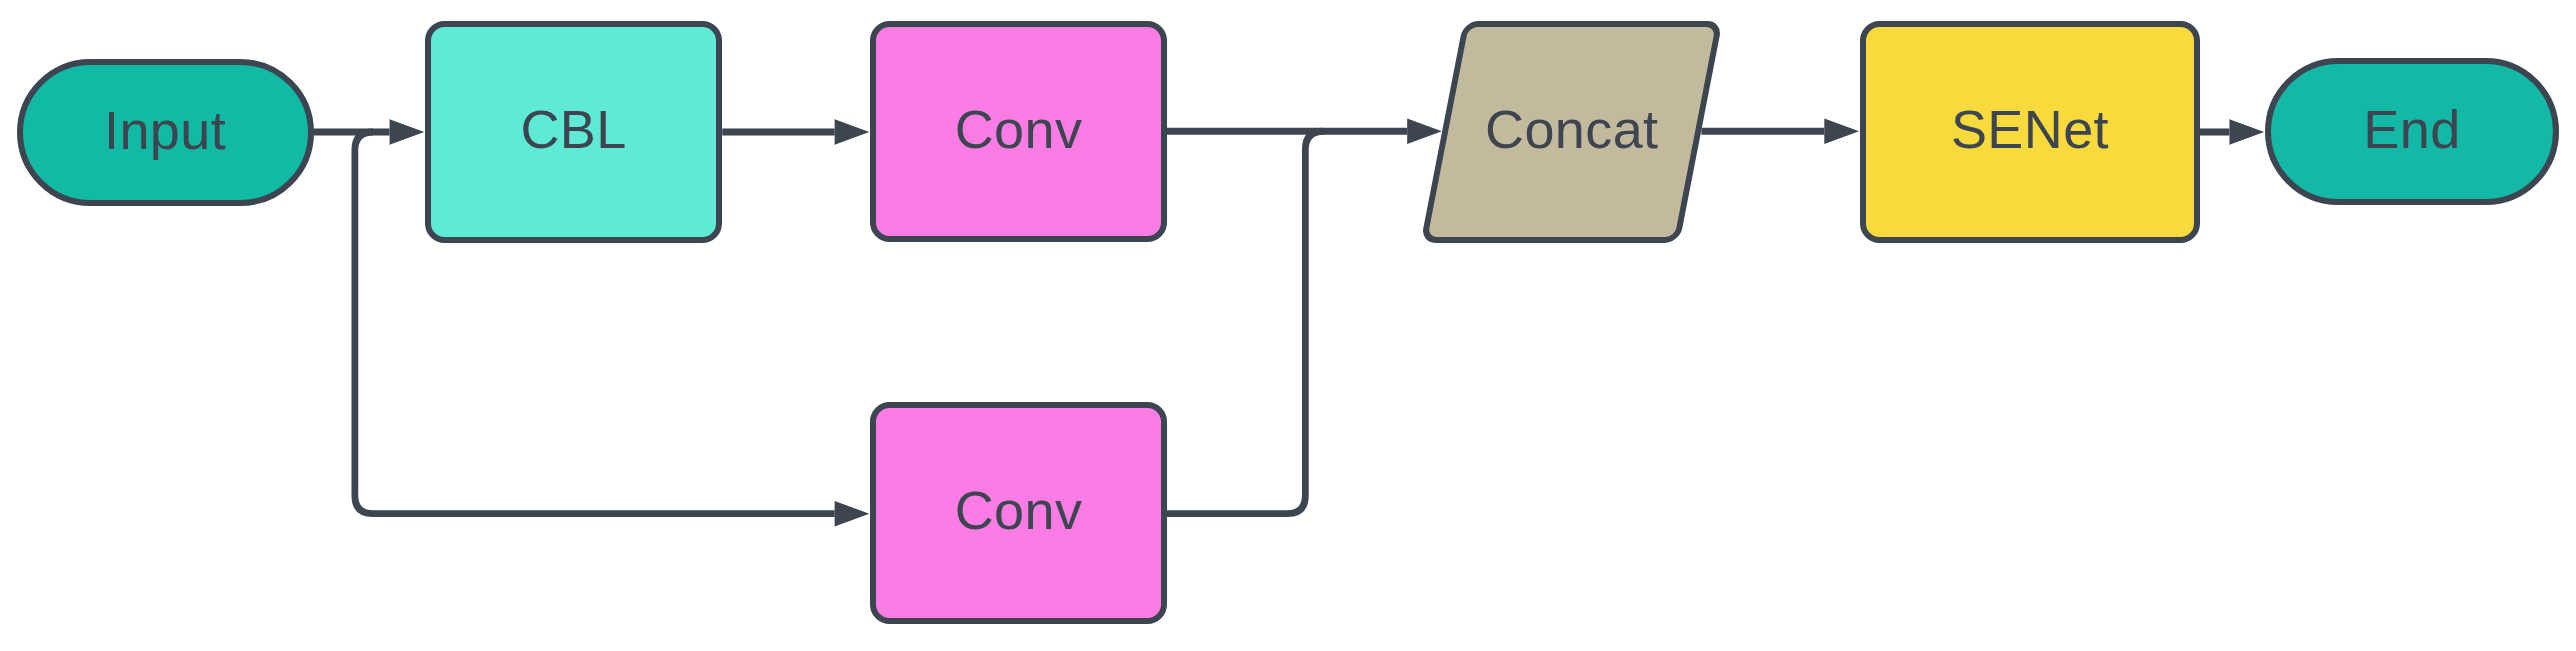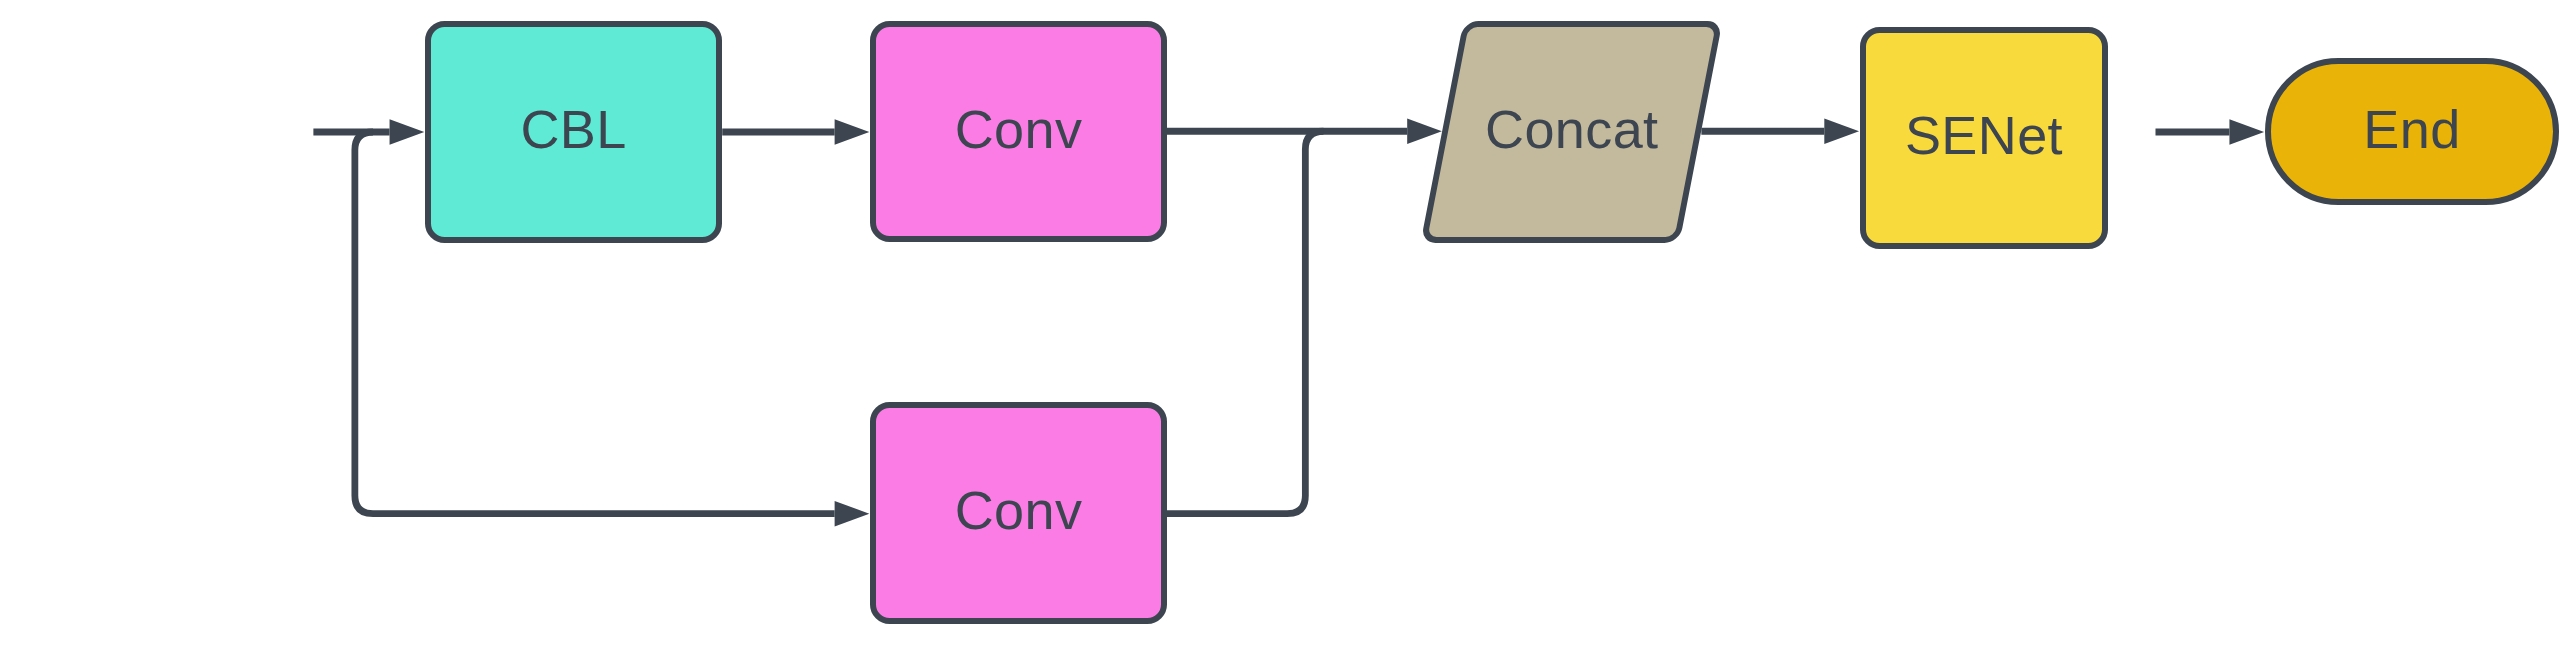--- a/index.html
+++ b/index.html
@@ -51,21 +51,21 @@
     transform-origin: 50% 50%;
   }
   .shape-para span { transform: skewX(11deg) translateY(-3px); }
 
   
   .node-input       { left: 16.6px;   top: 59px;  width: 297px; height: 147px; }
   .node-cbl         { left: 425px;  top: 21px;  width: 297px; height: 222px; }
   .node-conv-top    { left: 870px; top: 21px;  width: 297px; height: 221px; }
   .node-conv-bottom { left: 870px; top: 402px; width: 297px; height: 222px; }
   .node-concat      { left: 1442px; top: 21px;  width: 259px; height: 222px; }
-  .node-senet       { left: 1860px; top: 27px;  width: 248px; height: 222px; }
+  .node-senet       { left: 1860px; top: 21px;  width: 340px; height: 222px; }
   .node-end         { left: 2265px; top: 58px;  width: 294px; height: 147px; }
 </style>
 </head>
 <body>
 
 <div class="canvas" style="background: rgb(255, 255, 255);">
 
   <svg class="edge-layer" viewBox="0 0 3414 863">
     <g class="edge-lines" style="stroke: rgb(60, 69, 80);">
       <path d="M 415 175 H 516"></path>
@@ -79,20 +79,23 @@
     <g class="edge-arrows" style="fill: rgb(60, 69, 80);">
       <path d="M 562 175 L 516 158 L 516 192 Z"></path>
       <path d="M 1152 681 L 1106 664 L 1106 698 Z"></path>
       <path d="M 1152 175 L 1106 158 L 1106 192 Z"></path>
       <path d="M 1911 174 L 1865 157 L 1865 191 Z"></path>
       <path d="M 2464 174 L 2418 157 L 2418 191 Z"></path>
       <path d="M 3001 175 L 2955 158 L 2955 192 Z"></path>
     </g>
   </svg>
 
+  <div class="node shape-pill node-input" style="background: rgb(18, 185, 165); border-color: rgb(60, 69, 80); color: rgb(60, 69, 80);">
+    <span>Input</span>
+  </div>
 
   <div class="node shape-rect node-cbl" style="background: #5eead4; border-color: rgb(60, 69, 80); color: rgb(60, 69, 80);">
     <span>CBL</span>
   </div>
 
   <div class="node shape-rect node-conv-top" style="background: rgb(251, 124, 228); border-color: rgb(60, 69, 80); color: rgb(60, 69, 80);">
     <span>Conv</span>
   </div>
 
   <div class="node shape-rect node-conv-bottom" style="background: rgb(251, 124, 228); border-color: rgb(60, 69, 80); color: rgb(60, 69, 80);">
@@ -100,18 +103,18 @@
   </div>
 
   <div class="node shape-para node-concat" style="background: rgb(195, 186, 157); border-color: rgb(60, 69, 80); color: rgb(60, 69, 80);">
     <span>Concat</span>
   </div>
 
   <div class="node shape-rect node-senet" style="background: rgb(248, 218, 60); border-color: rgb(60, 69, 80); color: rgb(60, 69, 80);">
     <span>SENet</span>
   </div>
 
-  <div class="node shape-pill node-end" style="background: #eab308; border-color: rgb(60, 69, 80); color: rgb(60, 69, 80);">
+  <div class="node shape-pill node-end" style="background: #14b8a6; border-color: rgb(60, 69, 80); color: rgb(60, 69, 80);">
     <span>End</span>
   </div>
 
 </div>
 
 
 </body></html>

